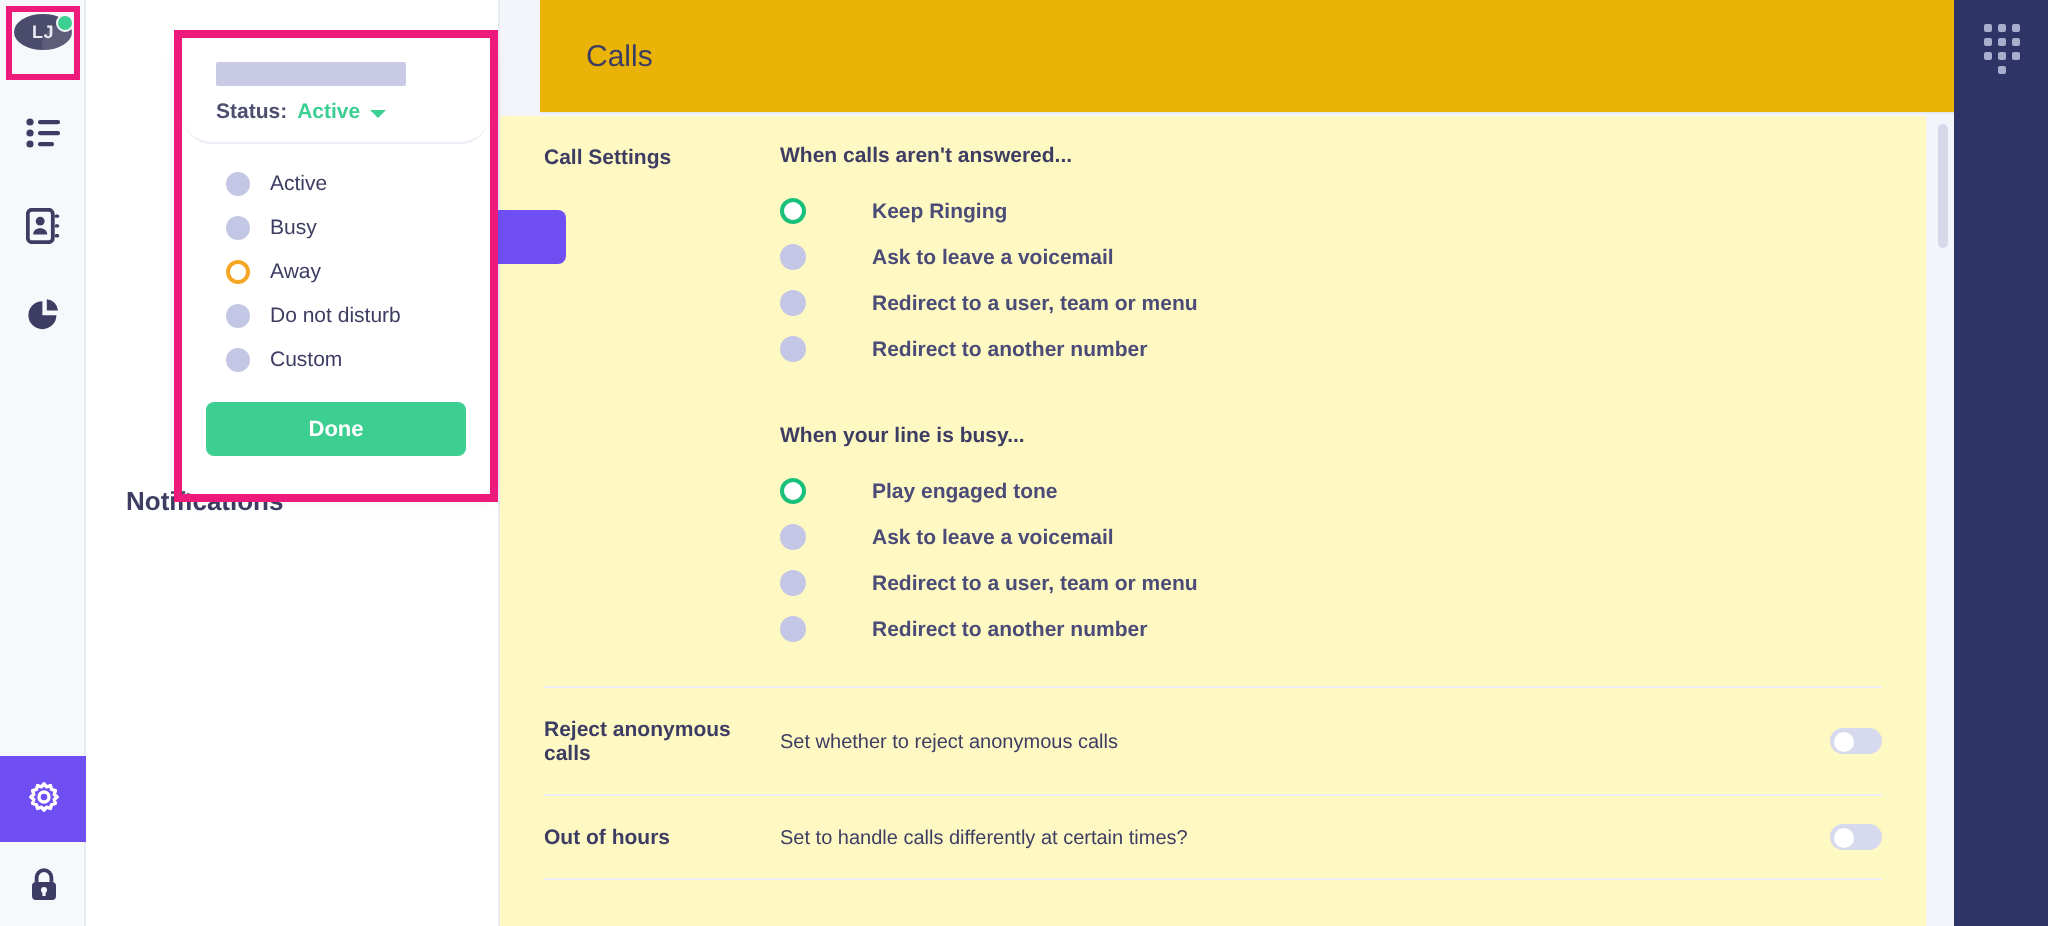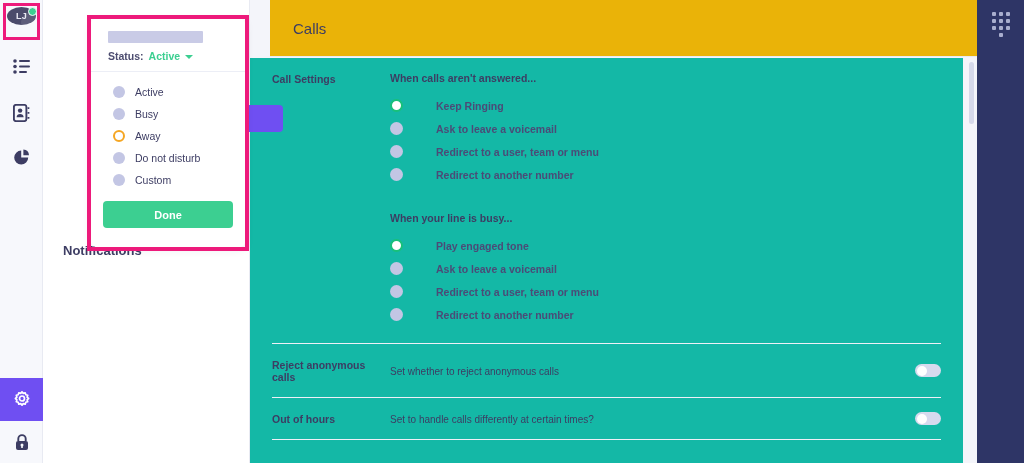--- a/index.html
+++ b/index.html
@@ -99,20 +99,21 @@
     width: 154px; height: 228px;
     background: #ffffff;
     border-radius: 5px;
     box-shadow: 0 2px 10px rgba(40,40,80,0.10);
     z-index: 29;
     overflow: hidden;
   }
   .pop-header {
     padding: 12px 0 9px 17px;
     border-bottom: 1px solid #eceef6;
+    border-radius: 15px;
   }
   .name-redaction {
     width: 95px; height: 12px;
     background: #c9cbe6; border-radius: 1px;
     margin-bottom: 7px;
   }
   .status-line {
     font-size: 10.5px; color: #4d4d70; font-weight: 600;
     display: flex; align-items: center; gap: 5px;
   }
@@ -161,21 +162,21 @@
     border-bottom: 1px solid #e8eaf2;
     display: flex; align-items: center;
     padding-left: 23px;
     margin-left: 20px;
   }
   .page-title { font-size: 15px; color: #3d3d63; font-weight: 400; }
 
   .content-card {
     position: absolute;
     left: 0; top: 58px; right: 14px; bottom: 0;
-    background: #14b8a6;
+    background: #fef9c3;
   }
   .scroll-track {
     position: absolute; top: 58px; right: 0px; width: 14px; bottom: 0;
     background: #f4f5fa;
   }
   .scroll-thumb {
     position: absolute; top: 4px; right: 3px;
     width: 5px; height: 62px; border-radius: 3px;
     background: #d6d9ea;
   }

